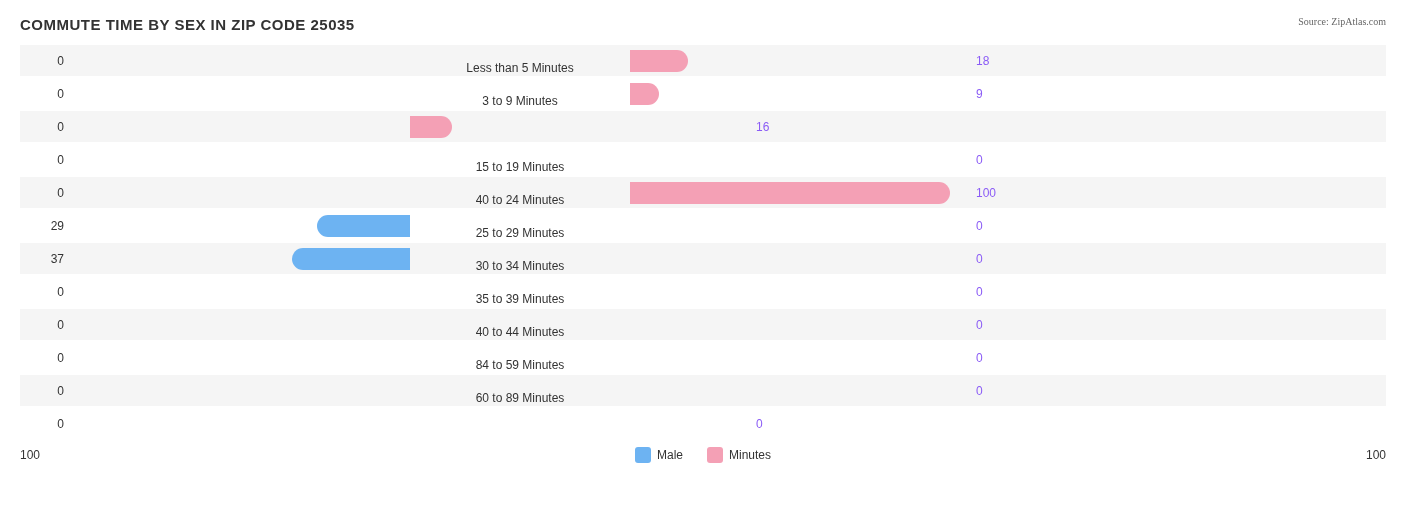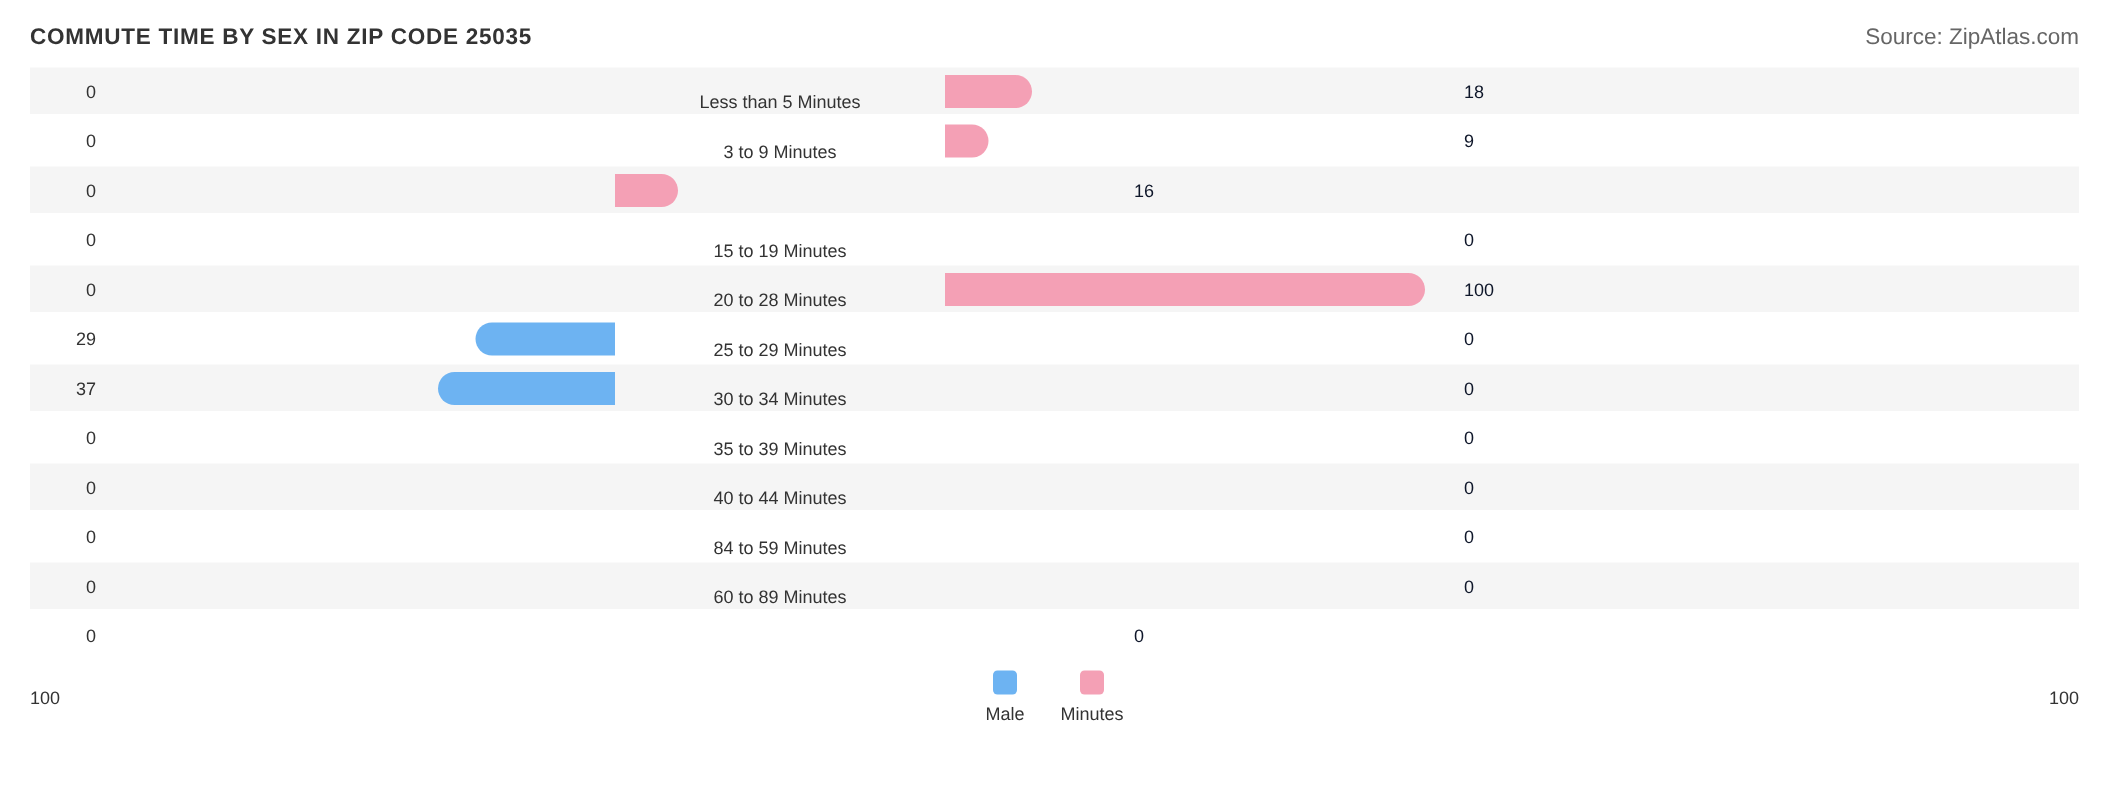--- a/index.html
+++ b/index.html
@@ -18,22 +18,23 @@
       text-align: right;
     }
     .chart-title {
       font-size: 15px;
       font-weight: bold;
       color: #333;
       text-transform: uppercase;
       letter-spacing: 0.5px;
     }
     .source-text {
-      font-size: 15px;
+      font-size: 10px;
       color: #666;
+      font-family: Liberation Serif, serif;
     }
     .chart-area {
       width: 100%;
     }
     .bar-row {
       display: flex;
       align-items: center;
       height: 31px;
       margin-bottom: 2px;
     }
@@ -81,21 +82,21 @@
     }
     .right-bar {
       height: 22px;
       border-radius: 0 11px 11px 0;
       background: #f4a0b5;
     }
     .right-value {
       width: 50px;
       text-align: left;
       font-size: 12px;
-      color: #0f172a;
+      color: #8b5cf6;
       padding-left: 6px;
       flex-shrink: 0;
     }
     .legend-row {
       display: flex;
       justify-content: space-between;
       align-items: center;
       margin-top: 8px;
       padding: 0 0;
     }
@@ -105,21 +106,20 @@
       align-items: center;
       justify-content: center;
       flex: 1;
     }
     .legend-item {
       display: flex;
       align-items: center;
       gap: 6px;
       font-size: 12px;
       color: #333;
-      flex-direction: column;
     }
     .legend-box {
       width: 16px;
       height: 16px;
       border-radius: 3px;
     }
     .legend-side {
       font-size: 12px;
       color: #333;
       width: 50px;
@@ -178,21 +178,21 @@
       <div class="right-bar-container">
         <div class="right-bar" style="width:0px;"></div>
       </div>
       <div class="right-value">0</div>
     </div>
     <div class="bar-row">
       <div class="left-value">0</div>
       <div class="left-bar-container">
         <div class="left-bar" style="width:0px;"></div>
       </div>
-      <div class="label-container">20 to 28 Minutes</div>
+      <div class="label-container">40 to 24 Minutes</div>
       <div class="right-bar-container">
         <div class="right-bar" style="width:320px;"></div>
       </div>
       <div class="right-value">100</div>
     </div>
     <div class="bar-row">
       <div class="left-value">29</div>
       <div class="left-bar-container">
         <div class="left-bar" style="width:92.8px;"></div>
       </div>

